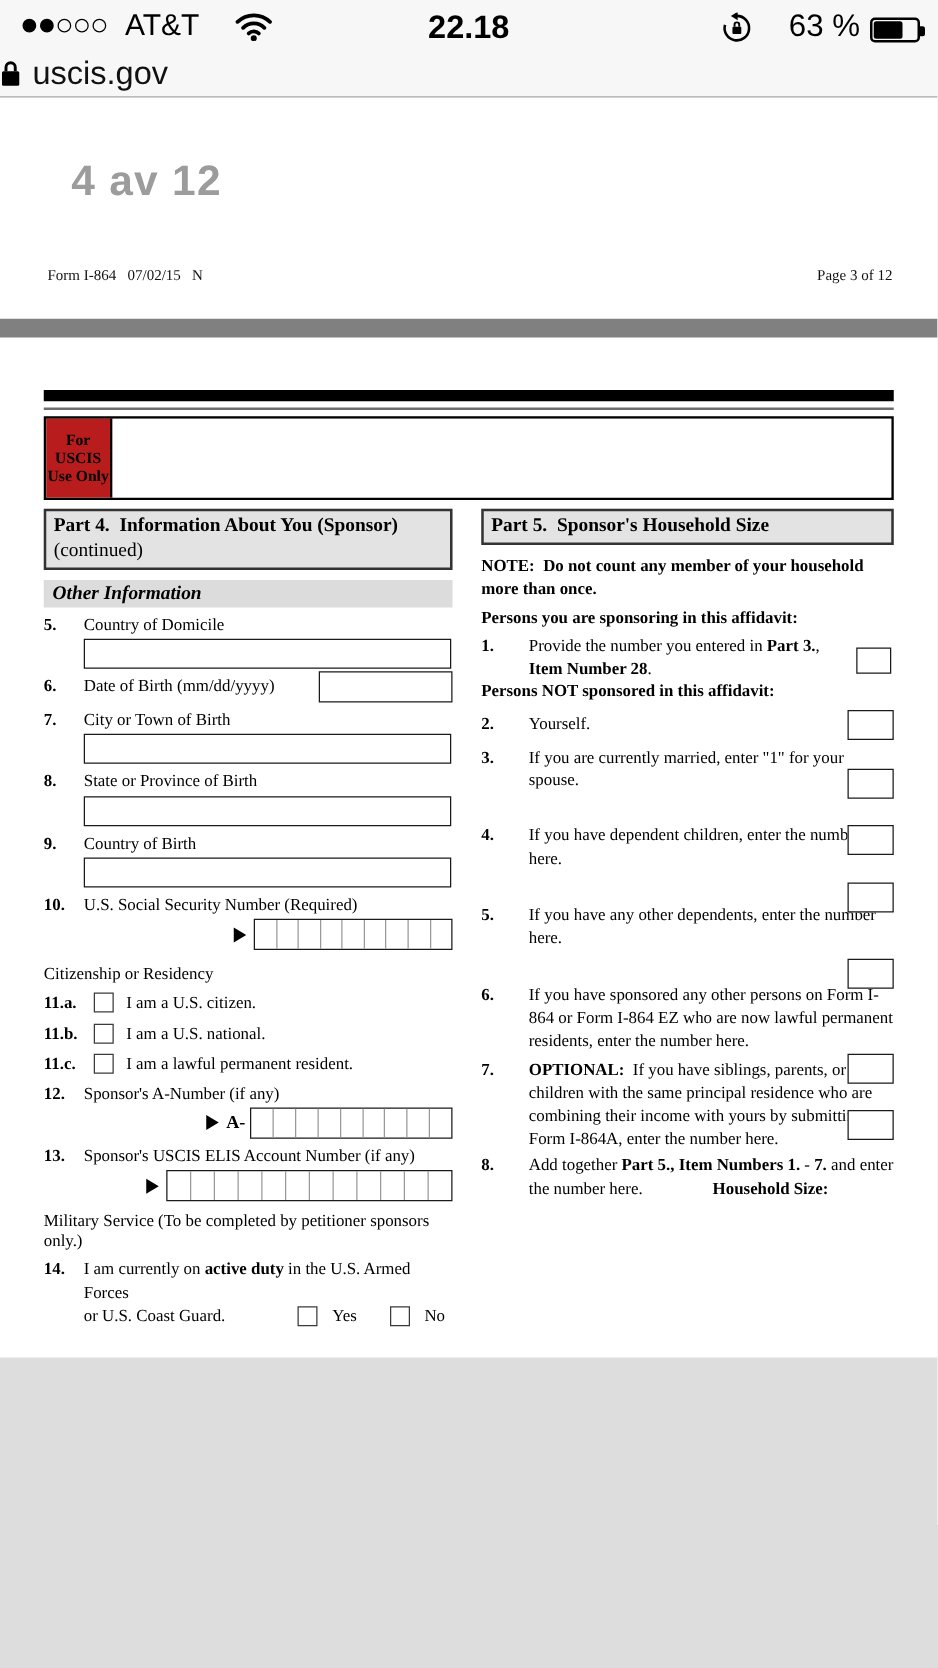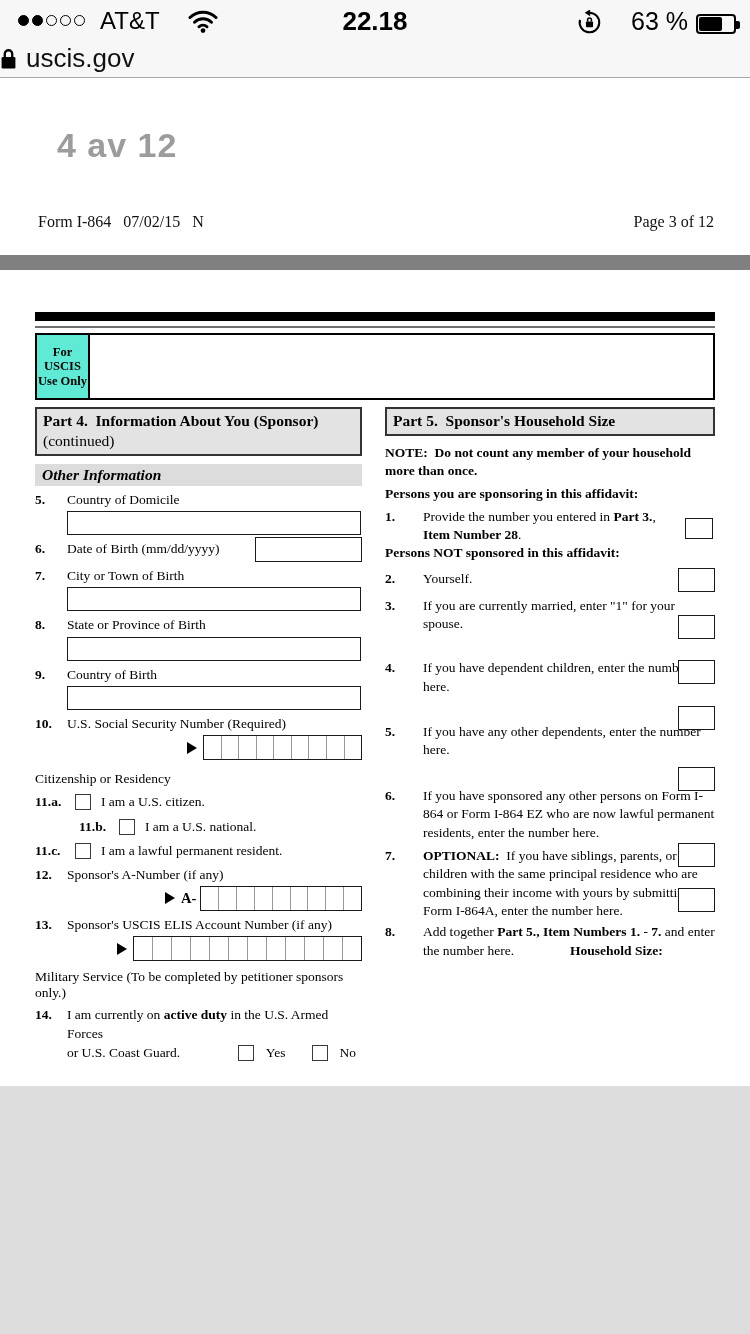--- a/index.html
+++ b/index.html
@@ -34,35 +34,35 @@
   .url-text { font-size:26px; color:#111; }
 
   
   .page-indicator {
     position:absolute; left:57px; top:126px;
     font-family:"Liberation Sans", sans-serif; font-weight:700;
     font-size:34px; color:#9c9c9c; letter-spacing:1px;
   }
   .pdf-footer {
     position:absolute; left:38px; right:36px; display:flex; justify-content:space-between;
-    font-size:16px; color:#111;
+    font-size:12px; color:#111;
   }
   .pdf-footer.f3 { top:213px; }
   .pdf-footer.f4 { top:1239px; }
 
   .page-divider { position:absolute; left:0; width:750px; height:15px; background:#808080; }
   .pd1 { top:255px; } .pd2 { top:1280px; }
 
   
   .topbar { position:absolute; left:35px; top:312px; width:680px; height:9px; background:#000; }
   .topbar-line { position:absolute; left:35px; top:326px; width:680px; height:2px; background:#6e6e6e; }
 
   .uscis-box { position:absolute; left:35px; top:333px; width:680px; height:67px; border:2px solid #000; display:flex; }
   .uscis-label {
-    width:53px; background:#5eead4; border-right:2px solid #000;
+    width:53px; background:#b91c1c; border-right:2px solid #000;
     display:flex; align-items:center; justify-content:center; text-align:center;
     font-weight:700; font-size:12.5px; line-height:1.16;
   }
   .uscis-blank { flex:1; background:#fff; }
 
   .col { position:absolute; top:407px; }
   .col-left  { left:35px;  width:327px; }
   .col-right { left:385px; width:330px; }
 
   .part-header {
@@ -244,21 +244,21 @@
     </div>
 
     <div class="plain-label">Citizenship or Residency</div>
 
     <div class="chkrow">
       <span class="inum" style="flex:0 0 38px;">11.a.</span>
       <span class="chk"></span>
       <span>I am a U.S. citizen.</span>
     </div>
     <div class="chkrow">
-      <span class="inum" style="flex:0 0 38px;margin-left:44px;">11.b.</span>
+      <span class="inum" style="flex:0 0 38px;">11.b.</span>
       <span class="chk"></span>
       <span>I am a U.S. national.</span>
     </div>
     <div class="chkrow">
       <span class="inum" style="flex:0 0 38px;">11.c.</span>
       <span class="chk"></span>
       <span>I am a lawful permanent resident.</span>
     </div>
 
     <div class="fitem">

